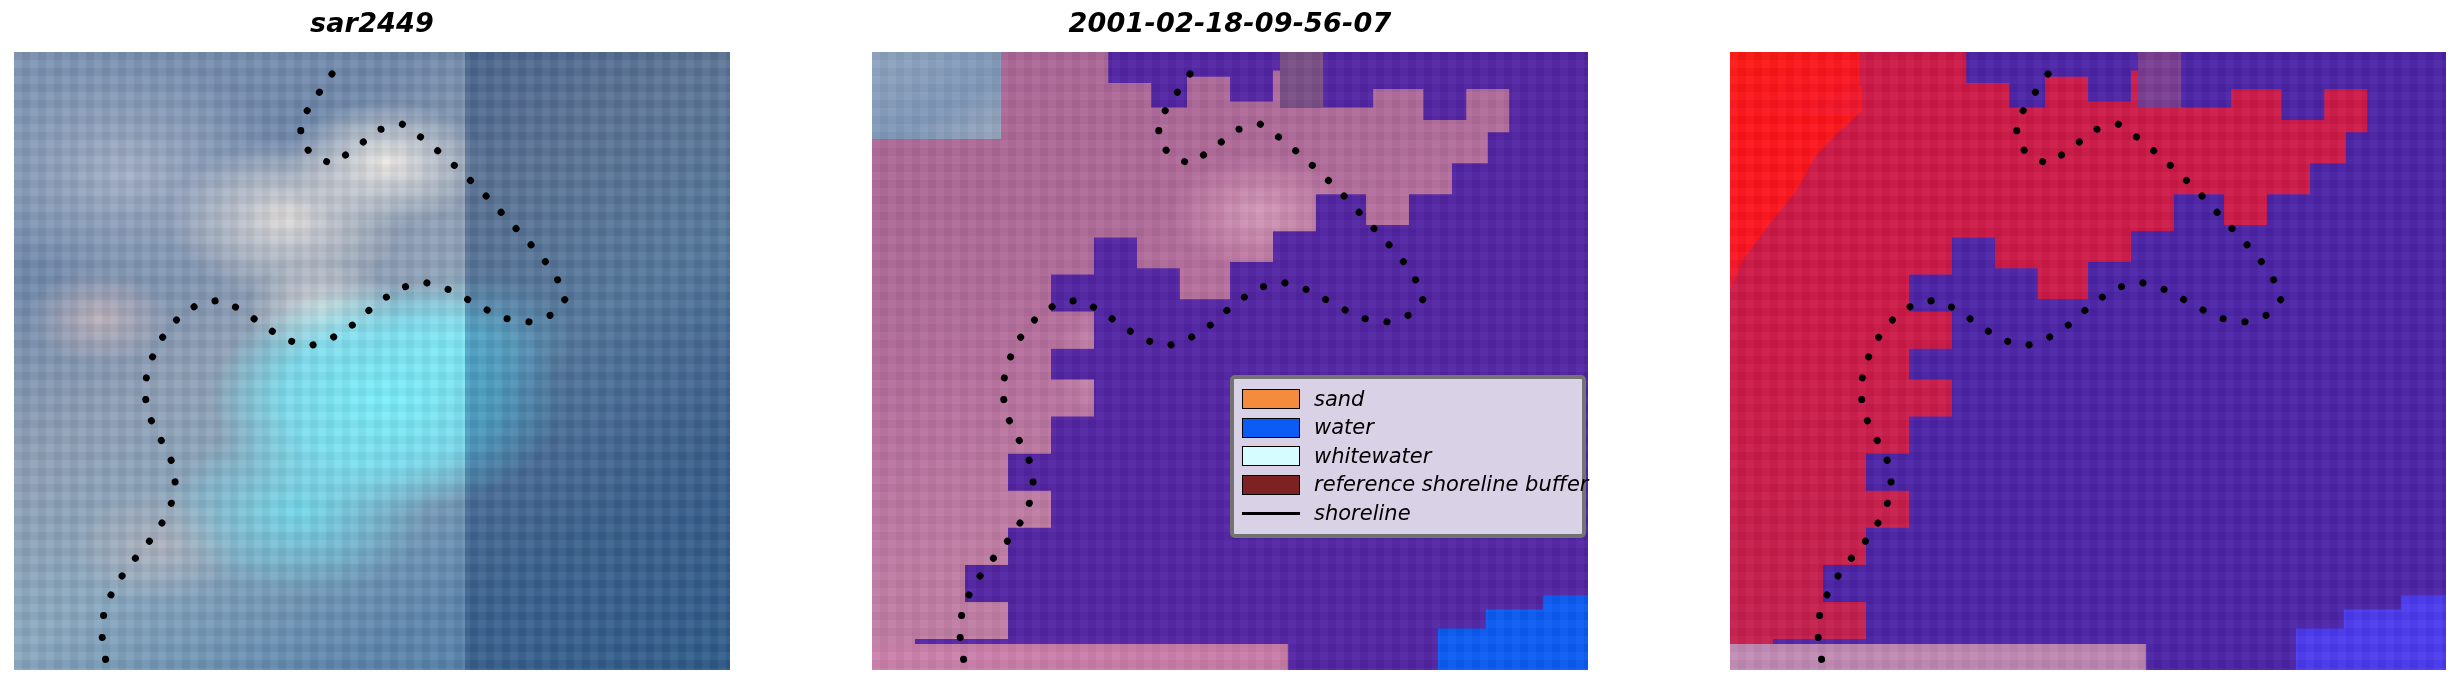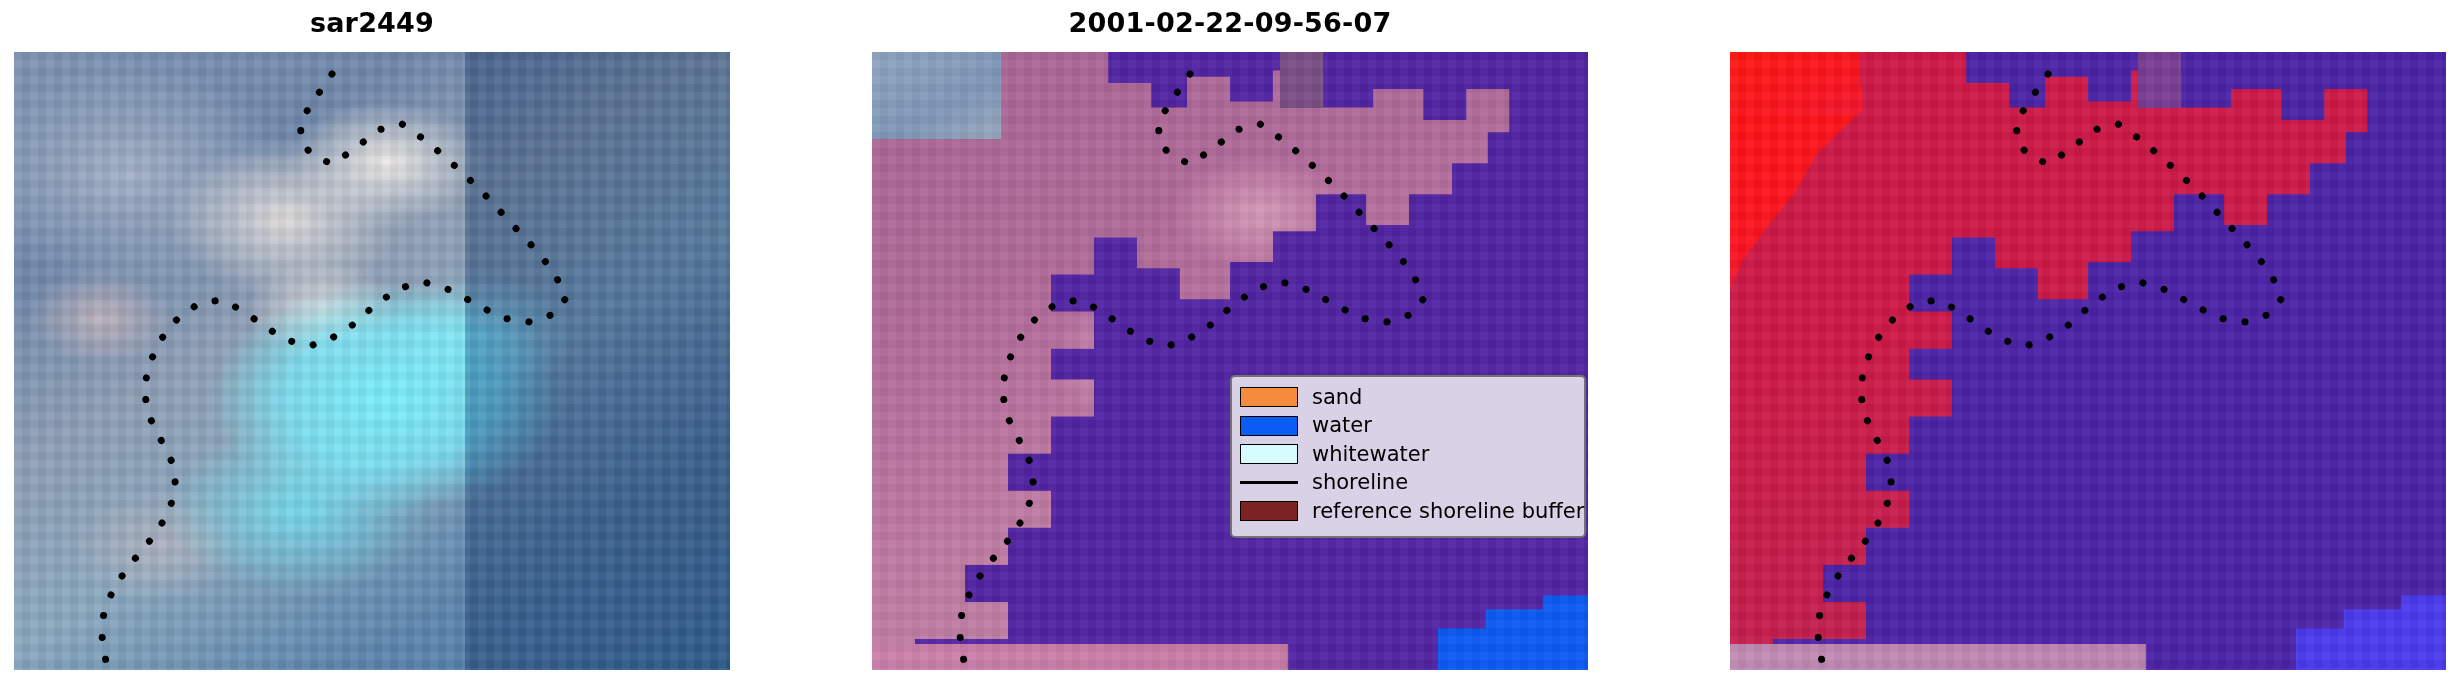--- a/index.html
+++ b/index.html
@@ -1,18 +1,18 @@
 <!DOCTYPE html>
 <html><head>
 <meta charset="utf-8">
 <style>
   html,body{margin:0;padding:0;background:#ffffff;}
   body{width:2460px;height:699px;font-family:"DejaVu Sans",sans-serif;overflow:hidden;position:relative;}
 
-  .figure{position:absolute;left:0;top:0;width:2456px;height:699px;background:#fff;}
+  .figure{position:absolute;left:0;top:0;width:2456px;height:699px;background:#fff;font-style:italic;}
 
   .panel{position:absolute;top:52px;height:618px;overflow:hidden;}
   #panel-1{left:14px;width:716px;}
   #panel-2{left:872px;width:716px;}
   #panel-3{left:1730px;width:716px;}
 
   .panel-title{position:absolute;top:6px;height:34px;line-height:34px;
       text-align:center;font-weight:bold;font-size:27px;color:#000;
       font-family:"DejaVu Sans",sans-serif;letter-spacing:.2px;}
   #title-1{left:14px;width:716px;}
@@ -135,41 +135,41 @@
   }
 
   
   .shoreline-svg{position:absolute;left:0;top:0;width:100%;height:100%;pointer-events:none;}
   .shore-path{fill:none;stroke:#000;stroke-width:7;stroke-linecap:round;
       stroke-dasharray:0.1 22;}
 
   
   #legend{
     position:absolute;left:1230px;top:375px;width:356px;height:163px;
-    background:#d9d2e7;border:2px solid #737373;border-radius:5px;
+    background:#d9d2e7;border:4px solid #737373;border-radius:5px;
     box-sizing:border-box;padding:6px 10px 6px 8px;
   }
   .legend-row{display:flex;align-items:center;height:28.5px;}
   .legend-key{width:58px;height:20px;flex:0 0 58px;margin-right:14px;
       box-sizing:border-box;position:relative;}
   .legend-key.patch{border:1.6px solid #000;}
   .legend-key.line-key{border:none;}
   .legend-key.line-key::after{
     content:"";position:absolute;left:0;right:0;top:50%;
     height:3.4px;margin-top:-1.7px;background:#000;}
   .legend-label{font-size:21px;color:#000;line-height:1;white-space:nowrap;
       font-family:"DejaVu Sans",sans-serif;}
 </style>
 </head>
 <body>
 
 <div class="figure">
 
   <div class="panel-title" id="title-1">sar2449</div>
-  <div class="panel-title" id="title-2">2001-02-22-09-56-07</div>
+  <div class="panel-title" id="title-2">2001-02-18-09-56-07</div>
 
   <div class="panel" id="panel-1">
     <div class="raster lyr" id="p1-base"></div>
     <div id="p1-right"></div>
     <div class="lyr" id="p1-pix"></div>
     <svg class="shoreline-svg" viewBox="0 0 716 618" preserveAspectRatio="none">
       <path class="shore-path" d="M318,22 L300,48 L286,70 L288,92 L300,104 L318,112
         L342,96 L364,78 L388,72 L408,86 L430,104 L452,124 L474,146 L496,170 L520,196
         L540,220 L552,246 L540,262 L516,270 L488,266 L462,252 L436,238 L410,230
         L386,236 L362,252 L340,272 L318,286 L296,294 L272,288 L250,274 L228,258
@@ -230,24 +230,24 @@
       <span class="legend-key patch" style="background:#0a5cf5;"></span>
       <span class="legend-label">water</span>
     </div>
 
     <div class="legend-row">
       <span class="legend-key patch" style="background:#d6fcff;"></span>
       <span class="legend-label">whitewater</span>
     </div>
 
     <div class="legend-row">
+      <span class="legend-key patch" style="background:#7d2222;"></span>
+      <span class="legend-label">reference shoreline buffer</span>
+    </div>
+
+    <div class="legend-row">
       <span class="legend-key line-key" style="--c: #000000;"></span>
       <span class="legend-label">shoreline</span>
     </div>
 
-    <div class="legend-row">
-      <span class="legend-key patch" style="background:#7d2222;"></span>
-      <span class="legend-label">reference shoreline buffer</span>
-    </div>
-
   </div>
 
 </div>
 
 </body></html>

